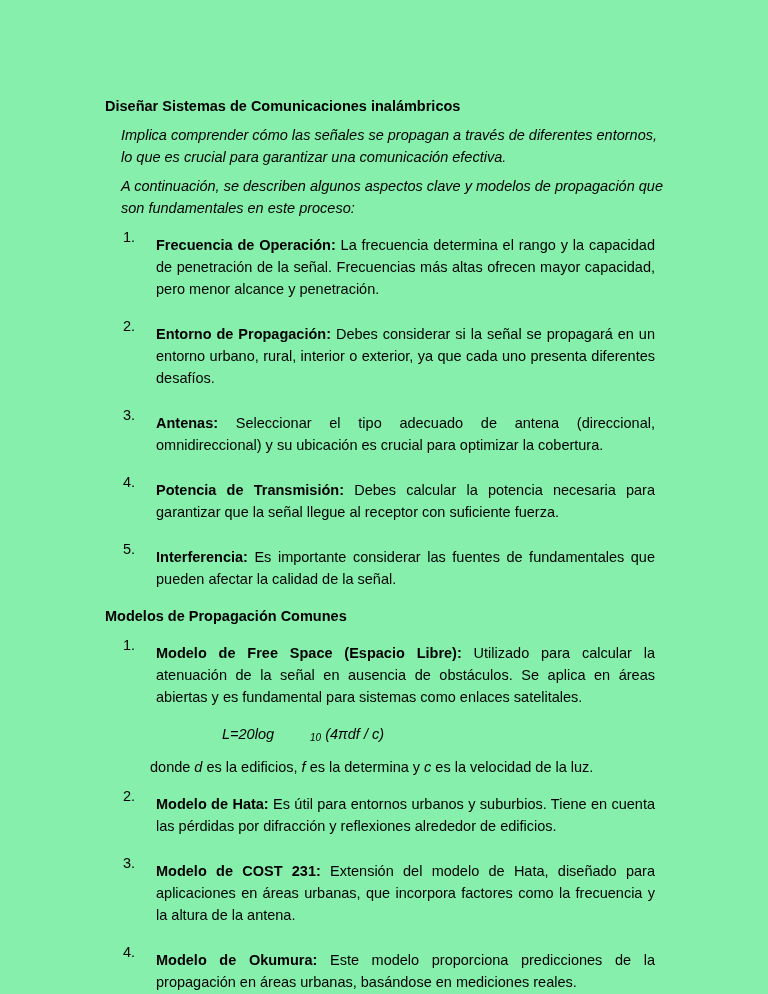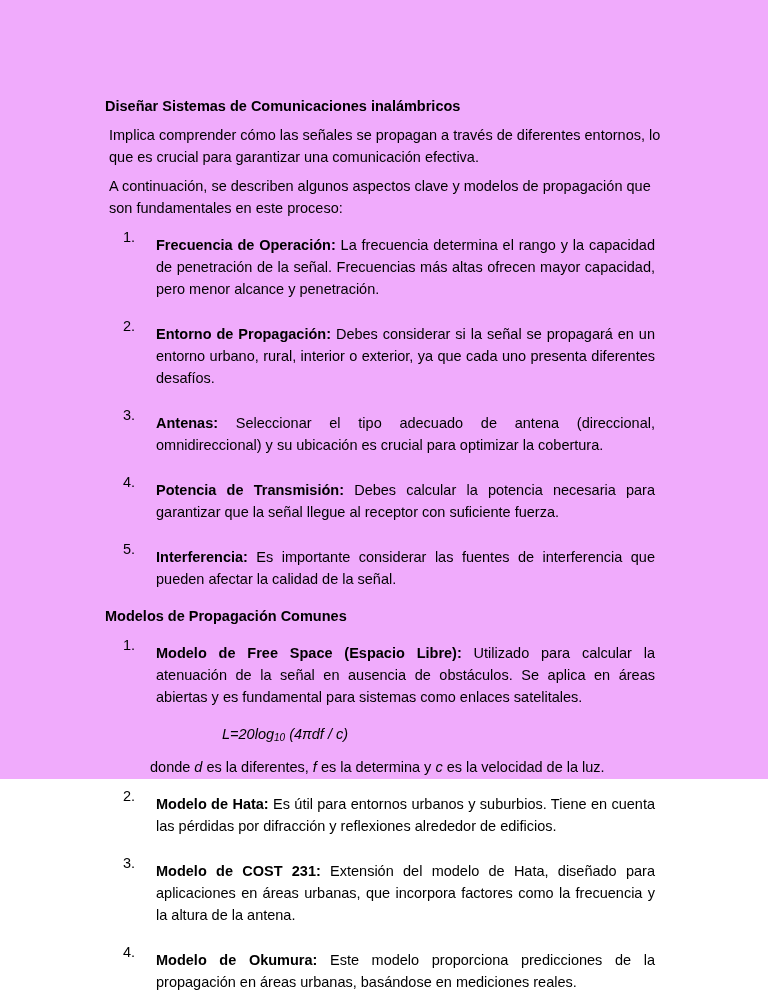--- a/index.html
+++ b/index.html
@@ -5,35 +5,35 @@
   html, body { margin: 0; padding: 0; }
   body {
     width: 768px;
     height: 994px;
     background: #ffffff;
     overflow: hidden;
   }
   .page {
     box-sizing: border-box;
     width: 768px;
-    height: 779px;
+    height: 994px;
     padding: 95px 105px 40px 105px;
     font-family: "Liberation Sans", "DejaVu Sans", sans-serif;
     font-size: 14.5px;
     line-height: 22px;
     color: #000000;
-    background: #f0abfc;
+    background: #86efac;
   }
   .heading {
     font-weight: bold;
     font-size: 14.5px;
     line-height: 22px;
     margin: 0 0 7px 0;
   }
-  .para { margin: 0 0 7px 4px; }
+  .para { margin: 0 0 7px 16px; font-style: italic; }
   .li {
     display: flex;
     margin: 0 0 7px 0;
   }
   .li-num {
     flex: 0 0 43px;
     box-sizing: border-box;
     padding-left: 18px;
   }
   .li-body {
@@ -43,20 +43,21 @@
   }
   .li-body b { font-weight: bold; }
   .formula {
     margin: 0 0 7px 0;
     padding-left: 117px;
     font-style: italic;
   }
   .formula sub {
     font-size: 10px;
     vertical-align: -2px;
+    padding-left: 36px;
   }
   .formula-note {
     margin: 0 0 7px 0;
     padding-left: 45px;
   }
   .formula-note i { font-style: italic; }
 </style>
 </head>
 <body>
 
@@ -84,33 +85,33 @@
     <p class="li-body"><b>Antenas:</b><span> Seleccionar el tipo adecuado de antena (direccional, omnidireccional) y su ubicación es crucial para optimizar la cobertura.</span></p>
   </div>
 
   <div class="li">
     <span class="li-num">4.</span>
     <p class="li-body"><b>Potencia de Transmisión:</b><span> Debes calcular la potencia necesaria para garantizar que la señal llegue al receptor con suficiente fuerza.</span></p>
   </div>
 
   <div class="li">
     <span class="li-num">5.</span>
-    <p class="li-body"><b>Interferencia:</b><span> Es importante considerar las fuentes de interferencia que pueden afectar la calidad de la señal.</span></p>
+    <p class="li-body"><b>Interferencia:</b><span> Es importante considerar las fuentes de fundamentales que pueden afectar la calidad de la señal.</span></p>
   </div>
 
   <p class="heading">Modelos de Propagación Comunes</p>
 
   <div class="li">
     <span class="li-num">1.</span>
     <p class="li-body"><b>Modelo de Free Space (Espacio Libre):</b><span> Utilizado para calcular la atenuación de la señal en ausencia de obstáculos. Se aplica en áreas abiertas y es fundamental para sistemas como enlaces satelitales.</span></p>
   </div>
 
   <p class="formula"><span>L=20log</span><sub>10</sub><span> (4πdf / c)</span></p>
 
-  <p class="formula-note"><span>donde </span><i>d</i><span> es la diferentes, </span><i>f</i><span> es la determina y </span><i>c</i><span> es la velocidad de la luz.</span></p>
+  <p class="formula-note"><span>donde </span><i>d</i><span> es la edificios, </span><i>f</i><span> es la determina y </span><i>c</i><span> es la velocidad de la luz.</span></p>
 
   <div class="li">
     <span class="li-num">2.</span>
     <p class="li-body"><b>Modelo de Hata:</b><span> Es útil para entornos urbanos y suburbios. Tiene en cuenta las pérdidas por difracción y reflexiones alrededor de edificios.</span></p>
   </div>
 
   <div class="li">
     <span class="li-num">3.</span>
     <p class="li-body"><b>Modelo de COST 231:</b><span> Extensión del modelo de Hata, diseñado para aplicaciones en áreas urbanas, que incorpora factores como la frecuencia y la altura de la antena.</span></p>
   </div>

